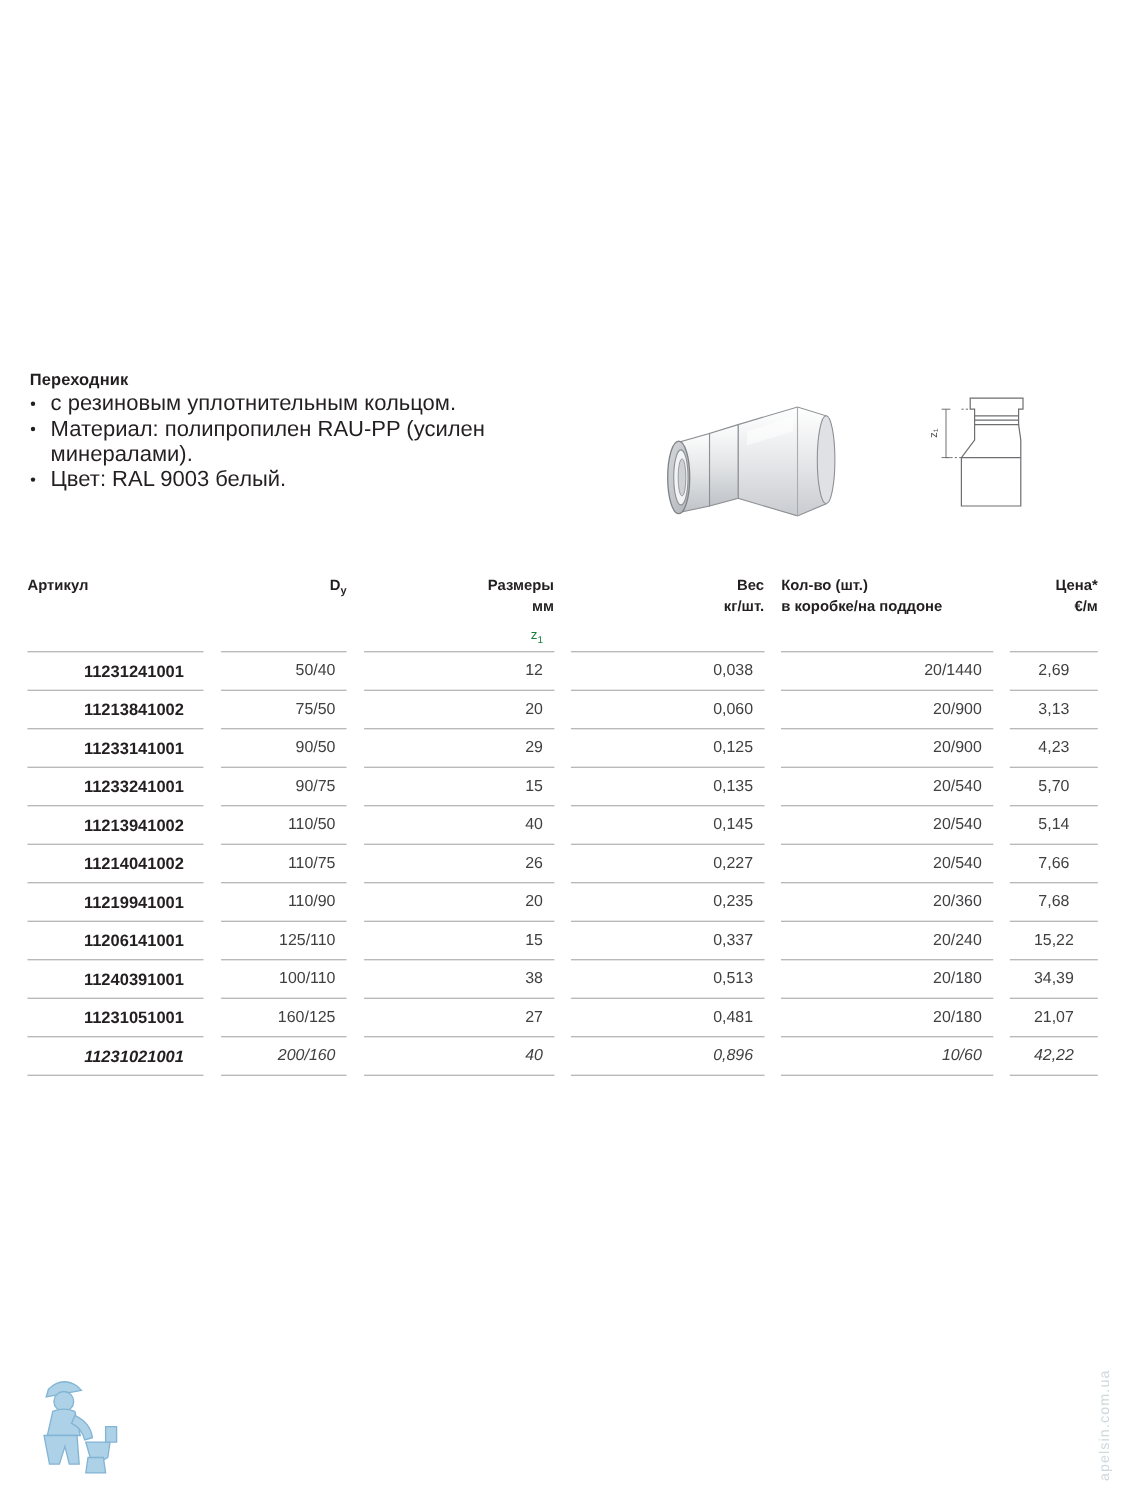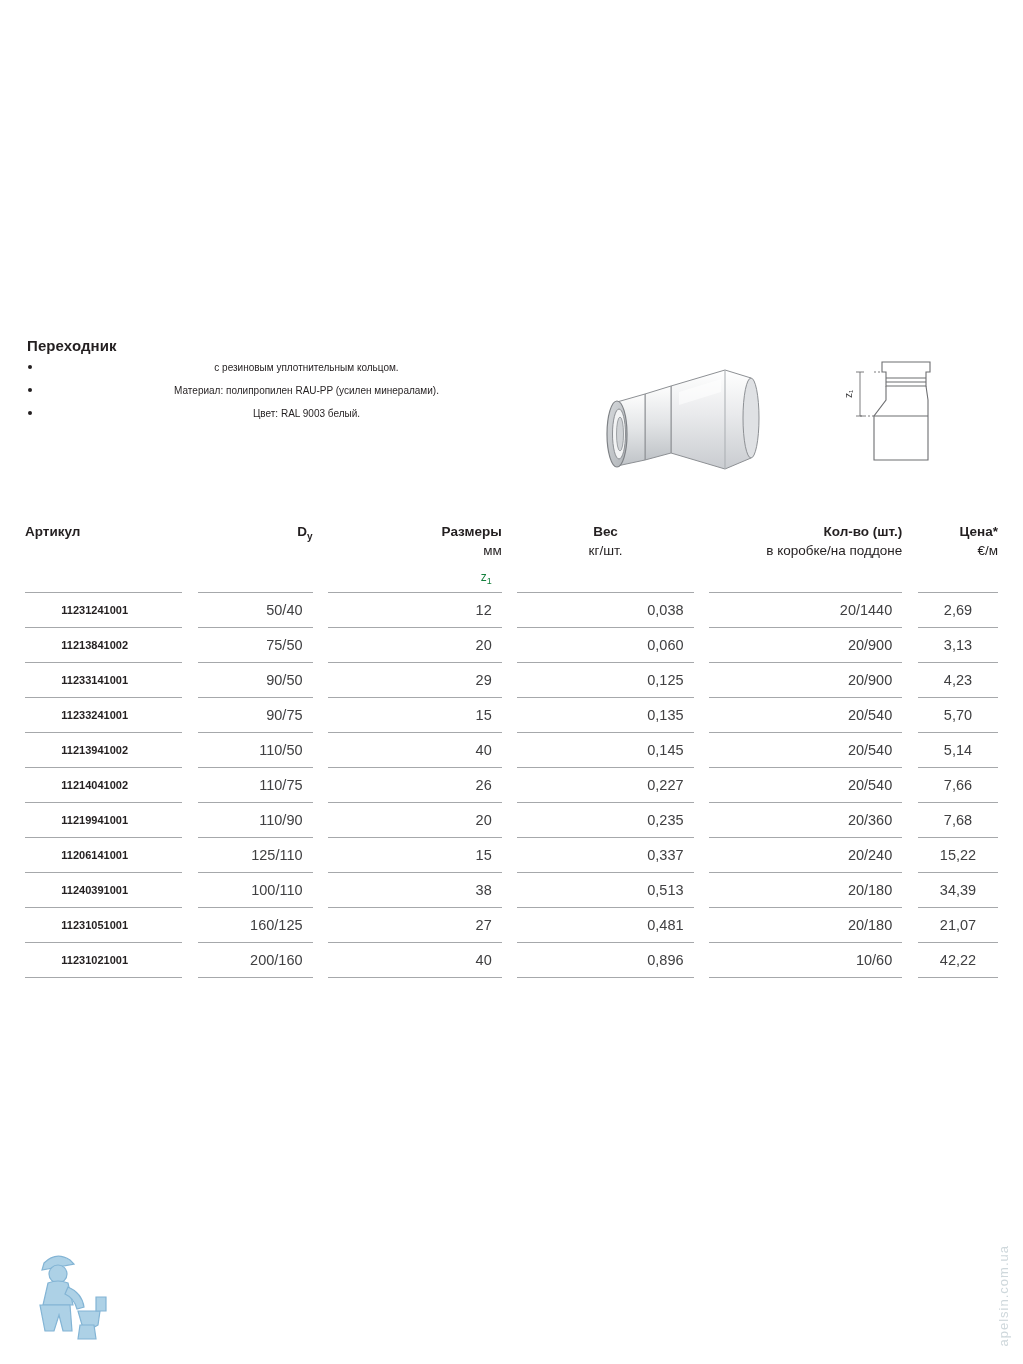--- a/index.html
+++ b/index.html
@@ -31,24 +31,23 @@
     color: #231f20;
   }
   .bullets {
     list-style: none;
     margin: 0;
     padding: 0;
   }
   .bullets li {
     position: relative;
     padding-left: 19px;
-    font-size: 10px;
+    font-size: 20px;
     line-height: 23px;
     color: #231f20;
-    text-align: center;
   }
   .bullets li .bullet-dot {
     position: absolute;
     left: 1px;
     top: 9px;
     width: 4px;
     height: 4px;
     background: #231f20;
     border-radius: 50%;
   }
@@ -85,67 +84,67 @@
   table.spec th {
     font-weight: bold;
     font-size: 13.5px;
     vertical-align: top;
     padding: 0 0 2px 0;
     line-height: 19px;
   }
   .th-art       { text-align: left;  width: 168px; }
   .th-dy        { text-align: right; width: 122px; padding-right: 10px; }
   .th-size      { text-align: right; width: 190px; padding-right: 10px; }
-  .th-weight    { width: 195px; padding-right: 10px; }
-  .th-qty       { text-align: right; width: 212px; padding-right: 10px; }
+  .th-weight    { text-align: right; width: 195px; padding-right: 10px; }
+  .th-qty       { text-align: left; width: 212px; padding-right: 10px; }
   .th-price     { text-align: right; width: 86px;  }
 
-  .hdr-line2 { display: block; font-weight: normal; }
+  .hdr-line2 { display: block; font-weight: bold; }
   .sub { font-size: 10px; vertical-align: sub; font-weight: bold; }
 
   
   tr.subhdr td {
     padding: 8px 0 6px 0;
     font-size: 12px;
     color: #15803d;
   }
   tr.subhdr td.c-size {
     text-align: right;
     padding-right: 10px;
   }
   tr.subhdr td .zsub { font-size: 9px; vertical-align: sub; }
 
   tbody tr.data td {
     padding: 9px 0 8px 0;
     line-height: 17px;
     border-top: 1px solid #a6a8ab;
   }
   tbody tr.data td.c-art {
-    text-align: center;
+    text-align: right;
     font-weight: bold;
-    font-size: 11px;
+    font-size: 15px;
     padding-right: 18px;
   }
   tbody tr.data td.c-dy,
   tbody tr.data td.c-size,
   tbody tr.data td.c-weight,
   tbody tr.data td.c-qty {
     text-align: right;
     padding-right: 10px;
     color: #404042;
   }
   tbody tr.data td.c-price {
     text-align: center;
     color: #404042;
   }
   
   tbody tr.data td.c-art   { border-top-color:#a6a8ab; }
   .colgap { width: 18px; border: none !important; }
 
-  tbody tr.data:last-child td { border-bottom: 1px solid #a6a8ab; }
+  tbody tr.data:last-child td { border-bottom: 1px solid #a6a8ab; font-style: italic; }
 
   
   .plumber-logo {
     position: absolute;
     left: 22px;
     bottom: 18px;
     width: 95px;
     height: 105px;
     opacity: 0.85;
   }

